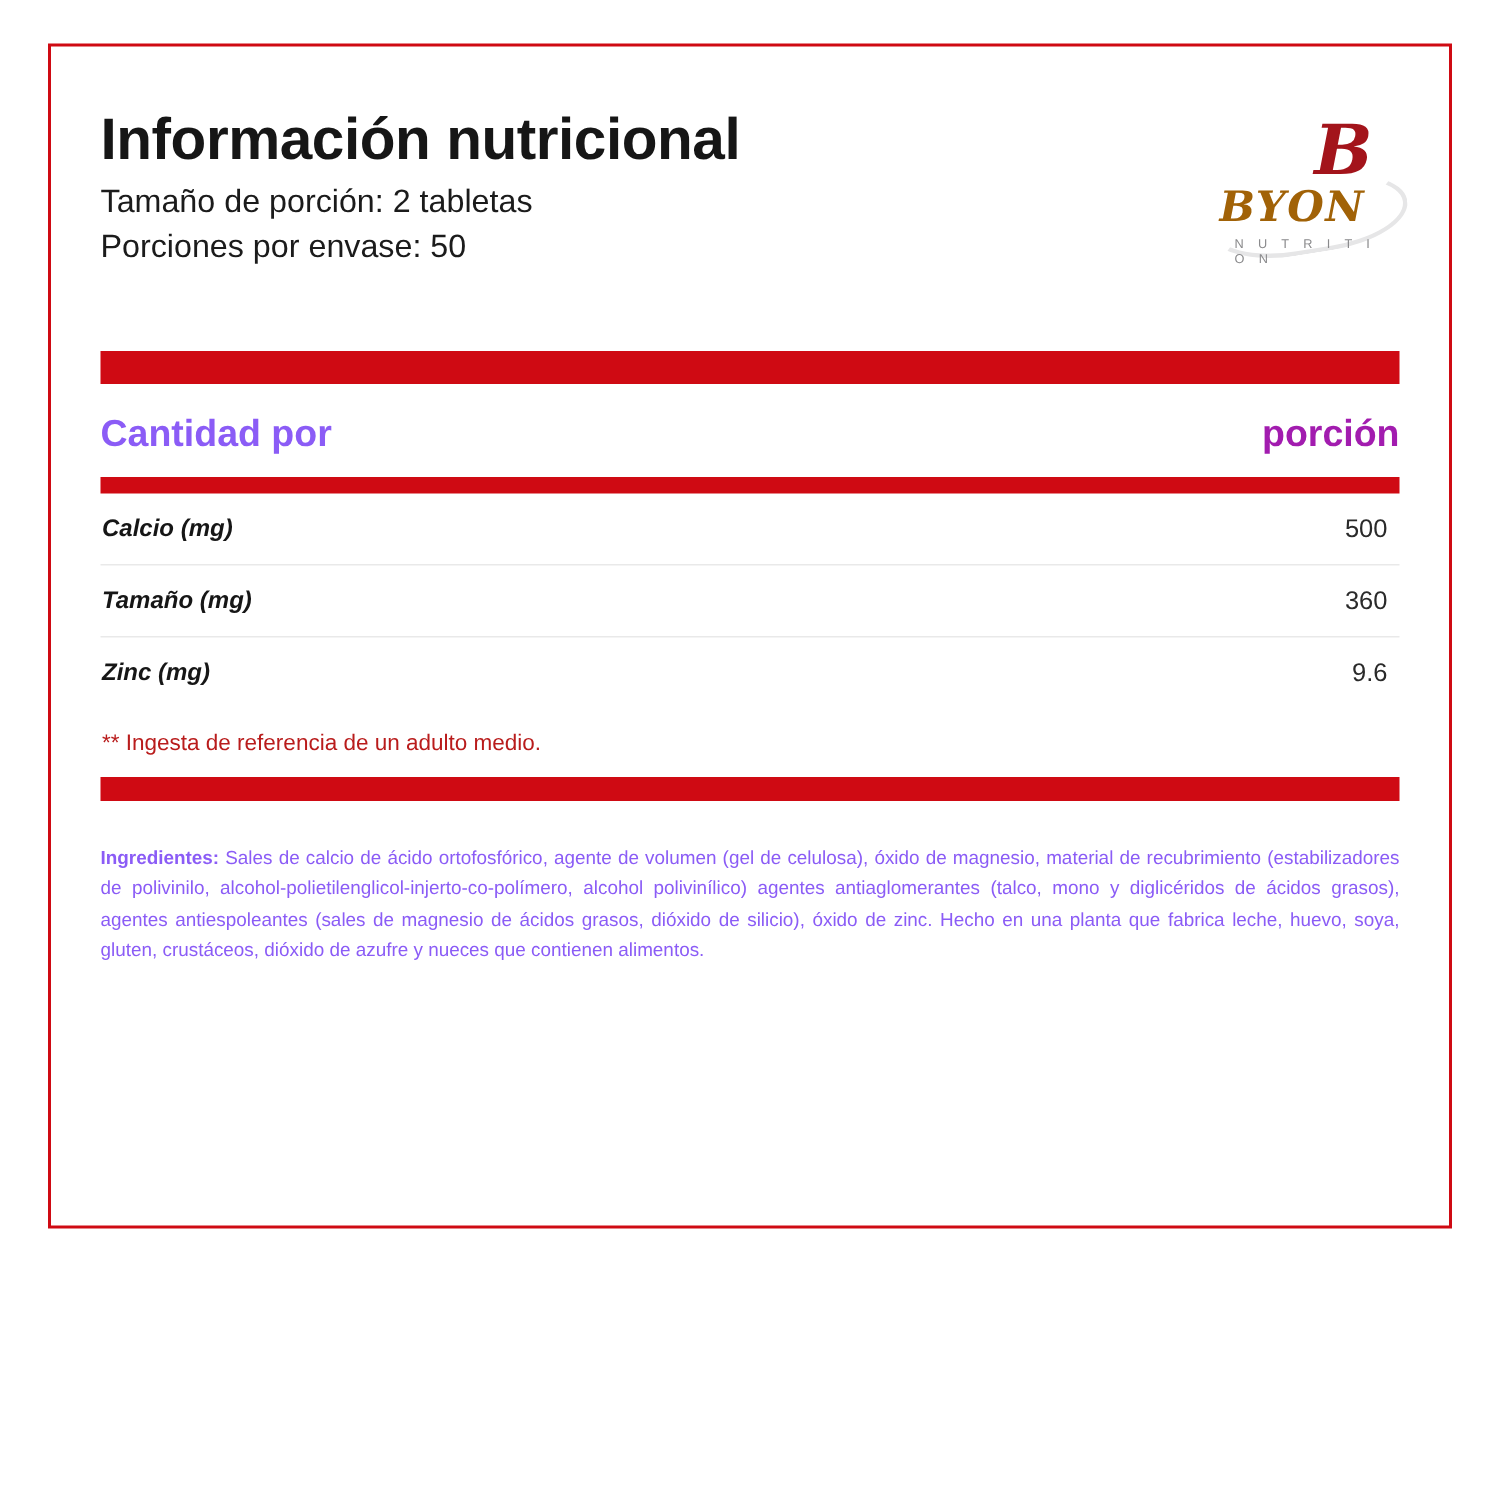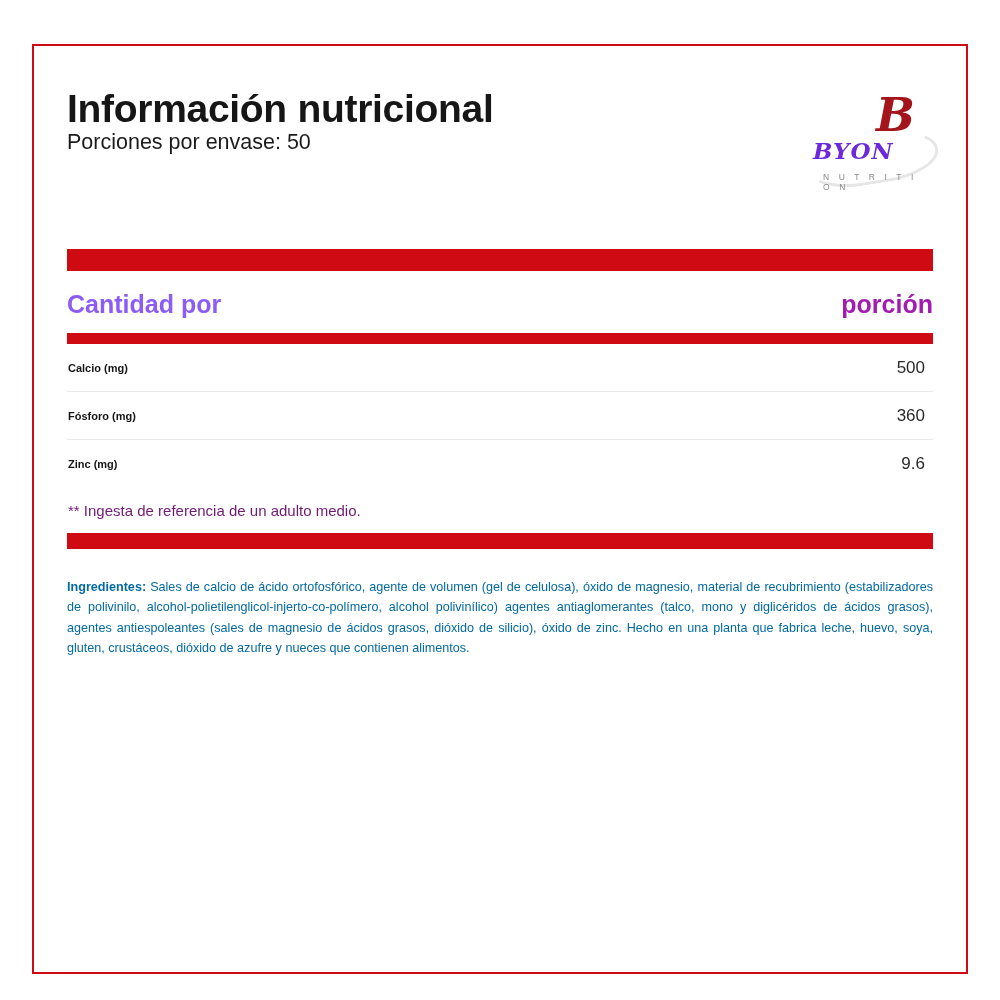--- a/index.html
+++ b/index.html
@@ -11,23 +11,23 @@
     width: 1000px;
     height: 1000px;
     font-family: "Liberation Sans", sans-serif;
     color: #1a1a1a;
     overflow: hidden;
   }
 
   .panel {
     position: absolute;
     left: 32px;
-    top: 44px;
+    top: 29px;
     width: 936px;   
-    height: 930px;
+    height: 790px;
     border: 2px solid #cf0a13;
     box-sizing: border-box;
     background: #ffffff;
   }
 
   .inner {
     position: absolute;
     left: 33px;
     top: 30px;
     width: 866px;
@@ -71,25 +71,25 @@
     font-weight: bold;
     font-style: italic;
     color: #a3141b;
     line-height: 1;
   }
   .logo .brand {
     position: absolute;
     left: 8px;
     top: 47px;
     font-family: "DejaVu Serif", serif;
-    font-size: 23px;
+    font-size: 28px;
     font-weight: bold;
     font-style: italic;
     letter-spacing: 1px;
-    color: #6d28d9;
+    color: #a16207;
     line-height: 1;
   }
   .logo .brand-sub {
     position: absolute;
     left: 18px;
     top: 80px;
     font-size: 8.5px;
     letter-spacing: 3.6px;
     color: #8a8a8c;
   }
@@ -138,56 +138,58 @@
   .table { width: 866px; }
   .row {
     display: flex;
     justify-content: space-between;
     align-items: center;
     height: 47px;
     border-bottom: 1px solid #e9e9e9;
   }
   .row:last-of-type { border-bottom: none; }
   .row .name {
-    font-size: 11px;
+    font-size: 16px;
     font-weight: bold;
     color: #161616;
     padding-left: 1px;
+    font-style: italic;
   }
   .row .val {
     font-size: 17px;
     color: #2a2a2a;
     padding-right: 8px;
   }
   .footnote {
     font-size: 15px;
-    color: #701a75;
+    color: #b91c1c;
     padding-top: 15px;
     padding-left: 1px;
   }
 
   
   .ingredients {
     width: 866px;
     margin-top: 28px;
     font-size: 12.6px;
     line-height: 1.62;
     text-align: justify;
-    color: #0369a1;
+    color: #8b5cf6;
   }
   .ingredients b { font-weight: bold; }
 </style>
 </head>
 <body>
 
 <div class="panel">
   <div class="inner">
 
     <div class="head-row">
       <div class="title">Información nutricional</div>
+      <div class="subline">Tamaño de porción: 2 tabletas</div>
       <div class="subline" style="margin-top:0;">Porciones por envase: 50</div>
 
       <div class="logo">
         <div class="swoosh"></div>
         <div class="mark">B</div>
         <div class="brand">BYON</div>
         <div class="brand-sub">N U T R I T I O N</div>
       </div>
     </div>
 
@@ -199,21 +201,21 @@
     </div>
 
     <div class="bar bar-mid"></div>
 
     <div class="table">
       <div class="row">
         <span class="name">Calcio (mg)</span>
         <span class="val">500</span>
       </div>
       <div class="row">
-        <span class="name">Fósforo (mg)</span>
+        <span class="name">Tamaño (mg)</span>
         <span class="val">360</span>
       </div>
       <div class="row">
         <span class="name">Zinc (mg)</span>
         <span class="val">9.6</span>
       </div>
     </div>
 
     <div class="footnote">** Ingesta de referencia de un adulto medio.</div>
 

